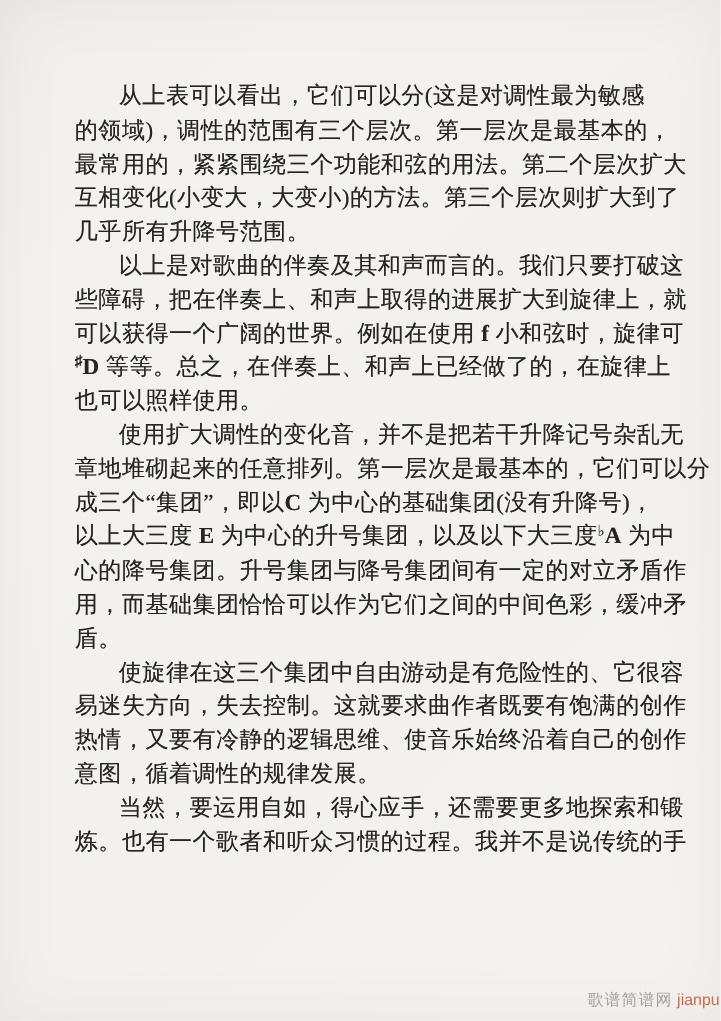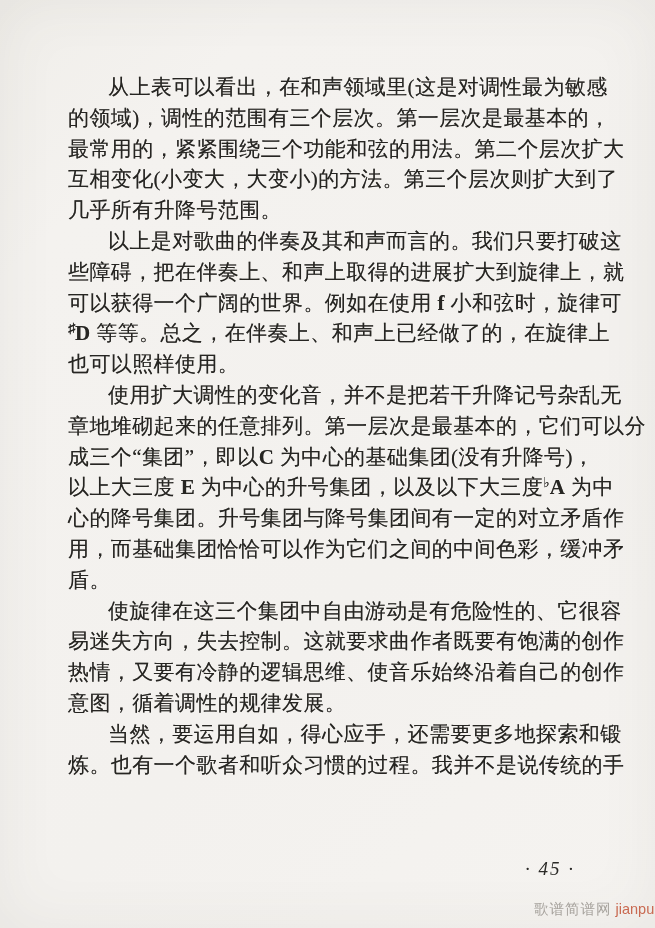--- a/index.html
+++ b/index.html
@@ -61,21 +61,21 @@
   }
   .wm-name { color: #a7a39d; letter-spacing: 1px; }
   .wm-url  { color: #c96a52; }
 </style>
 </head>
 <body>
 
 <div class="page">
 
   <div class="text-block">
-      <div class="line indent">从上表可以看出，在和声领域里(这是对调性最为敏感</div>
+      <div class="line indent">从上表可以看出，它们可以分(这是对调性最为敏感</div>
       <div class="line">的领域)，调性的范围有三个层次。第一层次是最基本的，</div>
       <div class="line">最常用的，紧紧围绕三个功能和弦的用法。第二个层次扩大</div>
       <div class="line">互相变化(小变大，大变小)的方法。第三个层次则扩大到了</div>
       <div class="line">几乎所有升降号范围。</div>
       <div class="line indent">以上是对歌曲的伴奏及其和声而言的。我们只要打破这</div>
       <div class="line">些障碍，把在伴奏上、和声上取得的进展扩大到旋律上，就</div>
       <div class="line">可以获得一个广阔的世界。例如在使用 <span class="note">f</span> 小和弦时，旋律可</div>
       <div class="line"><sup class="acc">♯</sup><span class="note">D</span> 等等。总之，在伴奏上、和声上已经做了的，在旋律上</div>
       <div class="line">也可以照样使用。</div>
       <div class="line indent">使用扩大调性的变化音，并不是把若干升降记号杂乱无</div>
@@ -86,20 +86,19 @@
       <div class="line">用，而基础集团恰恰可以作为它们之间的中间色彩，缓冲矛</div>
       <div class="line">盾。</div>
       <div class="line indent">使旋律在这三个集团中自由游动是有危险性的、它很容</div>
       <div class="line">易迷失方向，失去控制。这就要求曲作者既要有饱满的创作</div>
       <div class="line">热情，又要有冷静的逻辑思维、使音乐始终沿着自己的创作</div>
       <div class="line">意图，循着调性的规律发展。</div>
       <div class="line indent">当然，要运用自如，得心应手，还需要更多地探索和锻</div>
       <div class="line">炼。也有一个歌者和听众习惯的过程。我并不是说传统的手</div>
     </div>
 
-  <div class="page-number">· 45 ·</div>
 
   <div class="watermark">
     <span class="wm-name">歌谱简谱网</span>
     <span class="wm-url">jianpu.cn</span>
   </div>
 
 </div>
 
 </body></html>

